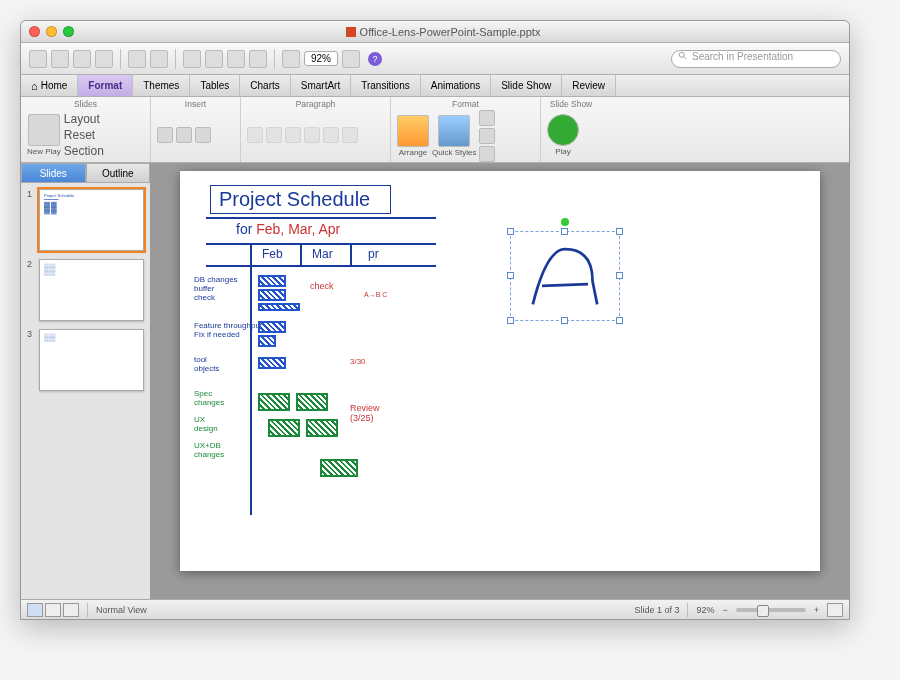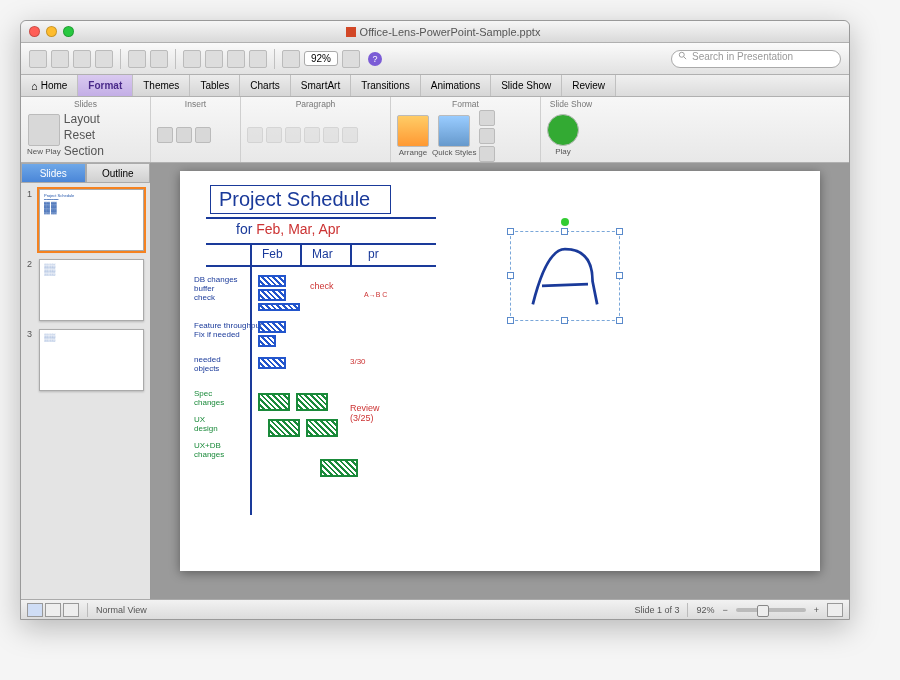--- a/index.html
+++ b/index.html
@@ -240,21 +240,21 @@
             <div class="bar blue" style="top:118px;left:78px;width:28px"></div>
             <div class="bar blue" style="top:132px;left:78px;width:42px;height:8px"></div>
             <span class="ann-red" style="top:110px;left:130px">check</span>
             <span class="ann-red" style="top:120px;left:184px;font-size:7px">A→B
 C</span>
 
             <div class="wb-row" style="top:150px;left:14px"><span>Feature throughput</span><br><span>Fix if needed</span></div>
             <div class="bar blue" style="top:150px;left:78px;width:28px"></div>
             <div class="bar blue" style="top:164px;left:78px;width:18px"></div>
 
-            <div class="wb-row" style="top:184px;left:14px"><span>needed</span><br><span>objects</span></div>
+            <div class="wb-row" style="top:184px;left:14px"><span>tool</span><br><span>objects</span></div>
             <div class="bar blue" style="top:186px;left:78px;width:28px"></div>
             <span class="ann-red" style="top:186px;left:170px;font-size:8px">3/30</span>
 
             <div class="wb-row green" style="top:218px;left:14px"><span>Spec</span><br><span>changes</span></div>
             <div class="wb-row green" style="top:244px;left:14px"><span>UX</span><br><span>design</span></div>
             <div class="wb-row green" style="top:270px;left:14px"><span>UX+DB</span><br><span>changes</span></div>
             <div class="bar green" style="top:222px;left:78px;width:32px;height:18px"></div>
             <div class="bar green" style="top:222px;left:116px;width:32px;height:18px"></div>
             <div class="bar green" style="top:248px;left:88px;width:32px;height:18px"></div>
             <div class="bar green" style="top:248px;left:126px;width:32px;height:18px"></div>

